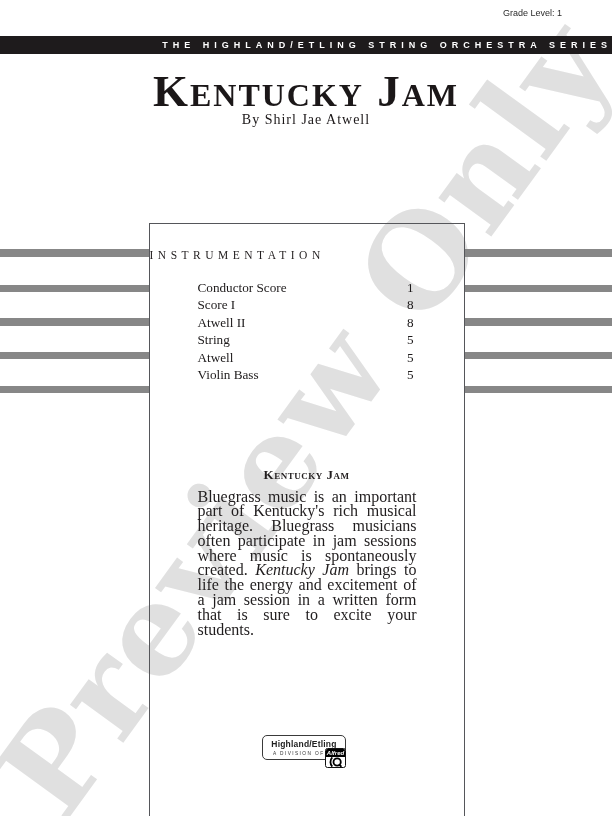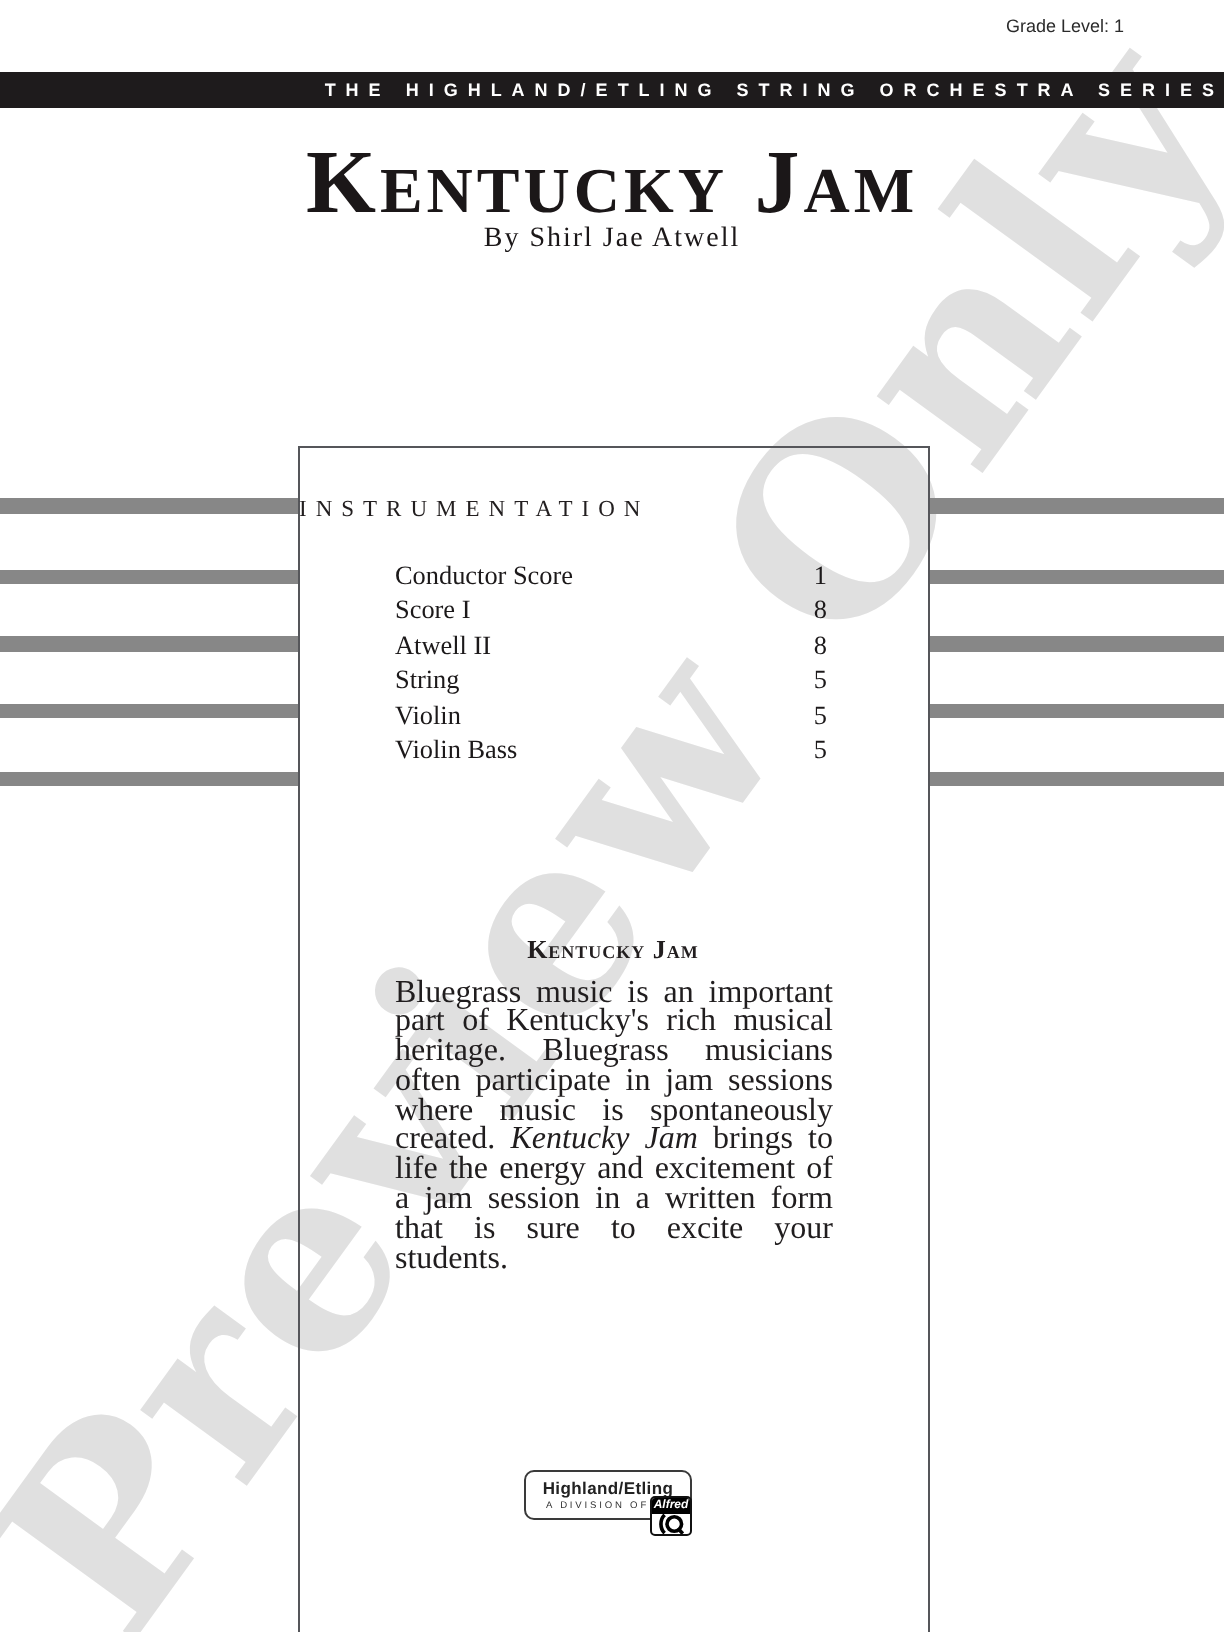--- a/index.html
+++ b/index.html
@@ -199,21 +199,21 @@
       </div>
       <div class="instr-row">
         <span>Atwell II</span>
         <span class="instr-count">8</span>
       </div>
       <div class="instr-row">
         <span>String</span>
         <span class="instr-count">5</span>
       </div>
       <div class="instr-row">
-        <span>Violin</span>
+        <span>Atwell</span>
         <span class="instr-count">5</span>
       </div>
       <div class="instr-row">
         <span>Violin Bass</span>
         <span class="instr-count">5</span>
       </div>
     </div>
 
     <div class="notes-heading">Kentucky Jam</div>
 

